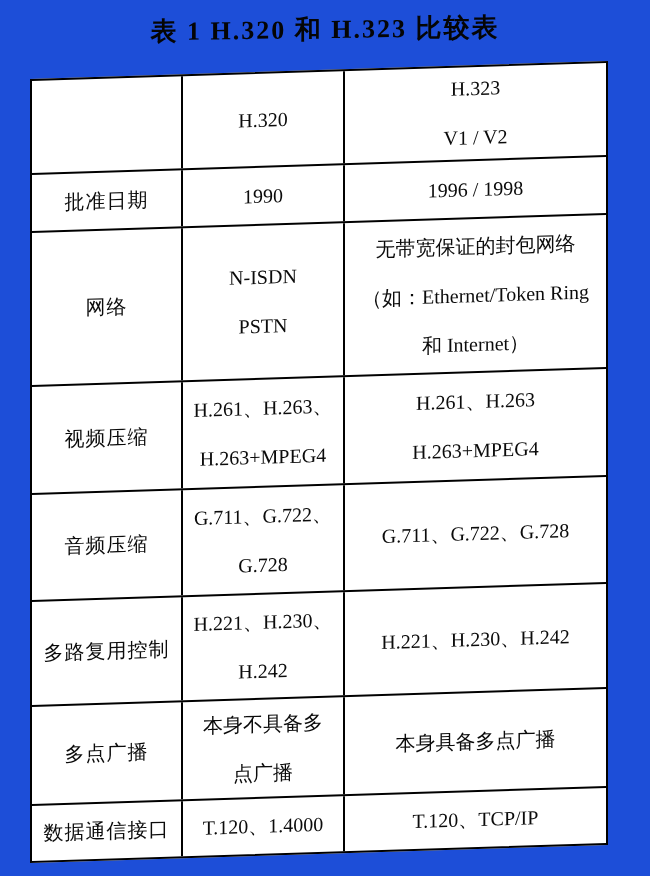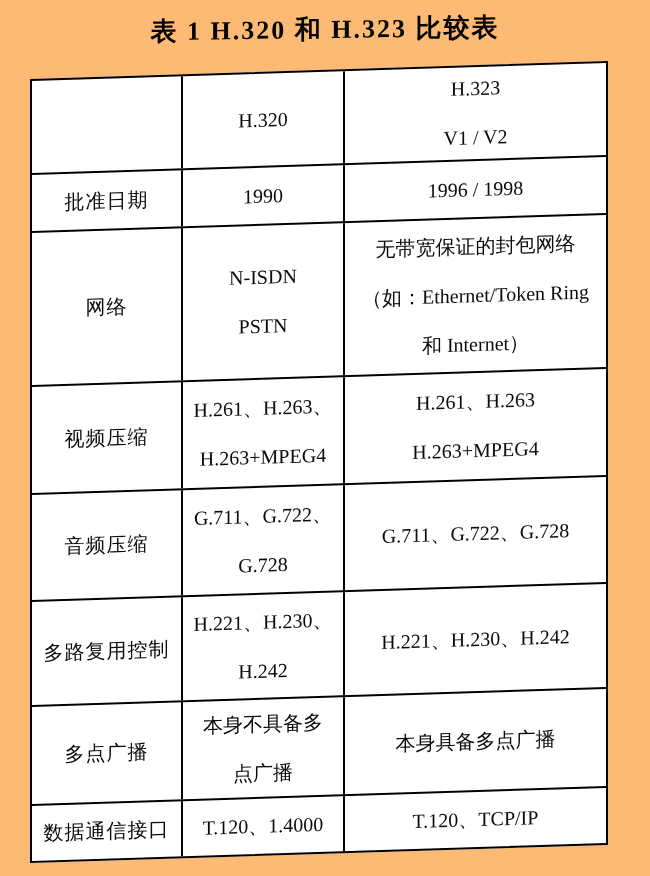--- a/index.html
+++ b/index.html
@@ -9,21 +9,21 @@
     height: 876px;
     background: #ffffff;
     overflow: hidden;
     font-family: "Liberation Serif", "DejaVu Serif", serif;
     color: #0b0b0b;
   }
   .page {
     position: relative;
     width: 650px;
     height: 876px;
-    background: #fdba74;
+    background: #1d4ed8;
   }
   .doc-title {
     position: absolute;
     top: 12px;
     left: 0;
     width: 650px;
     text-align: center;
     font-size: 26px;
     font-weight: bold;
     letter-spacing: 2px;

